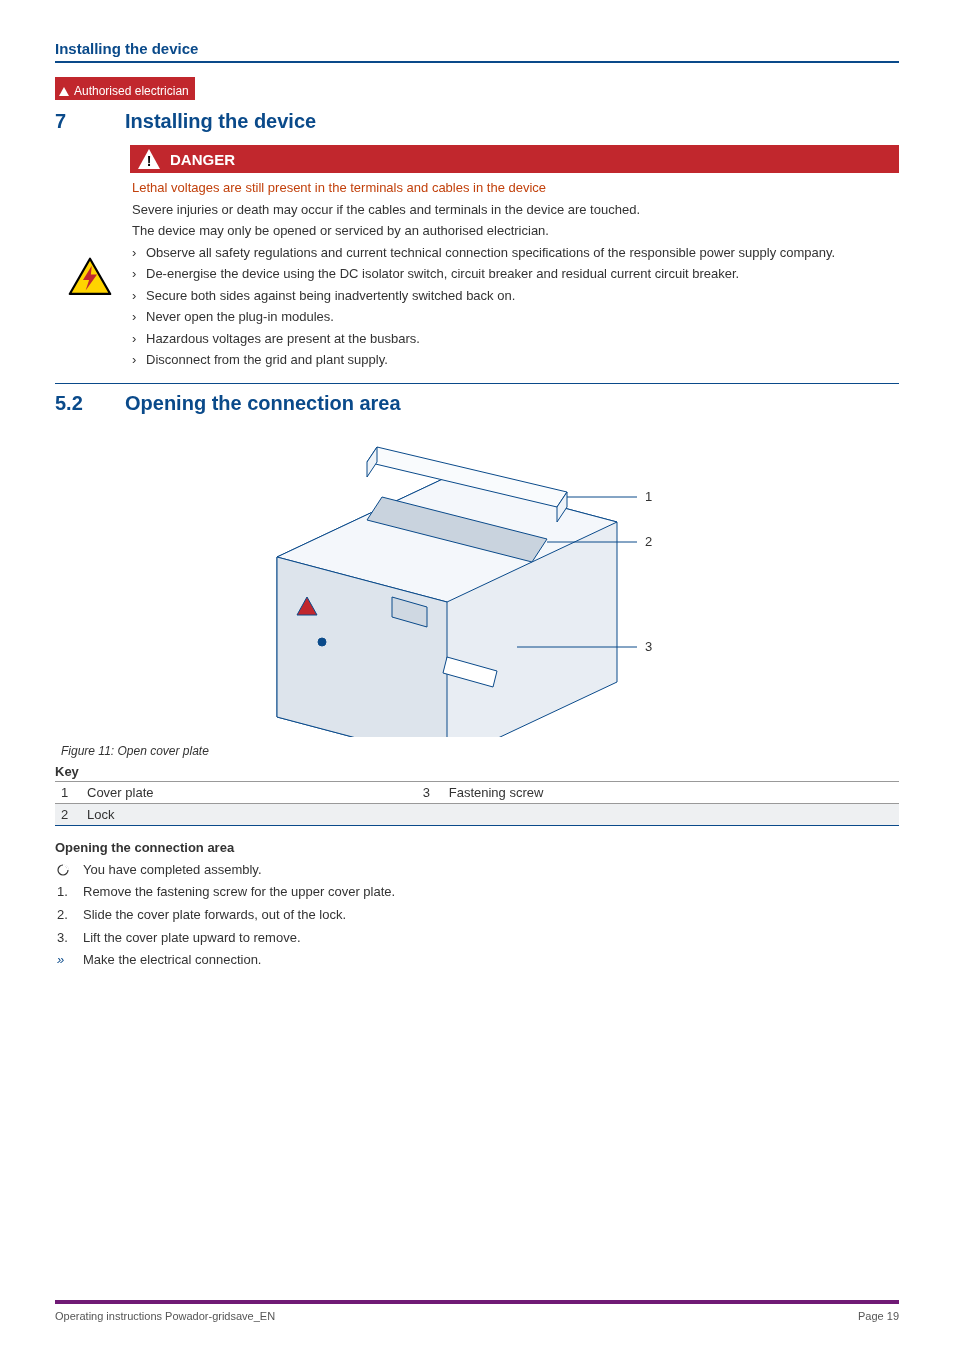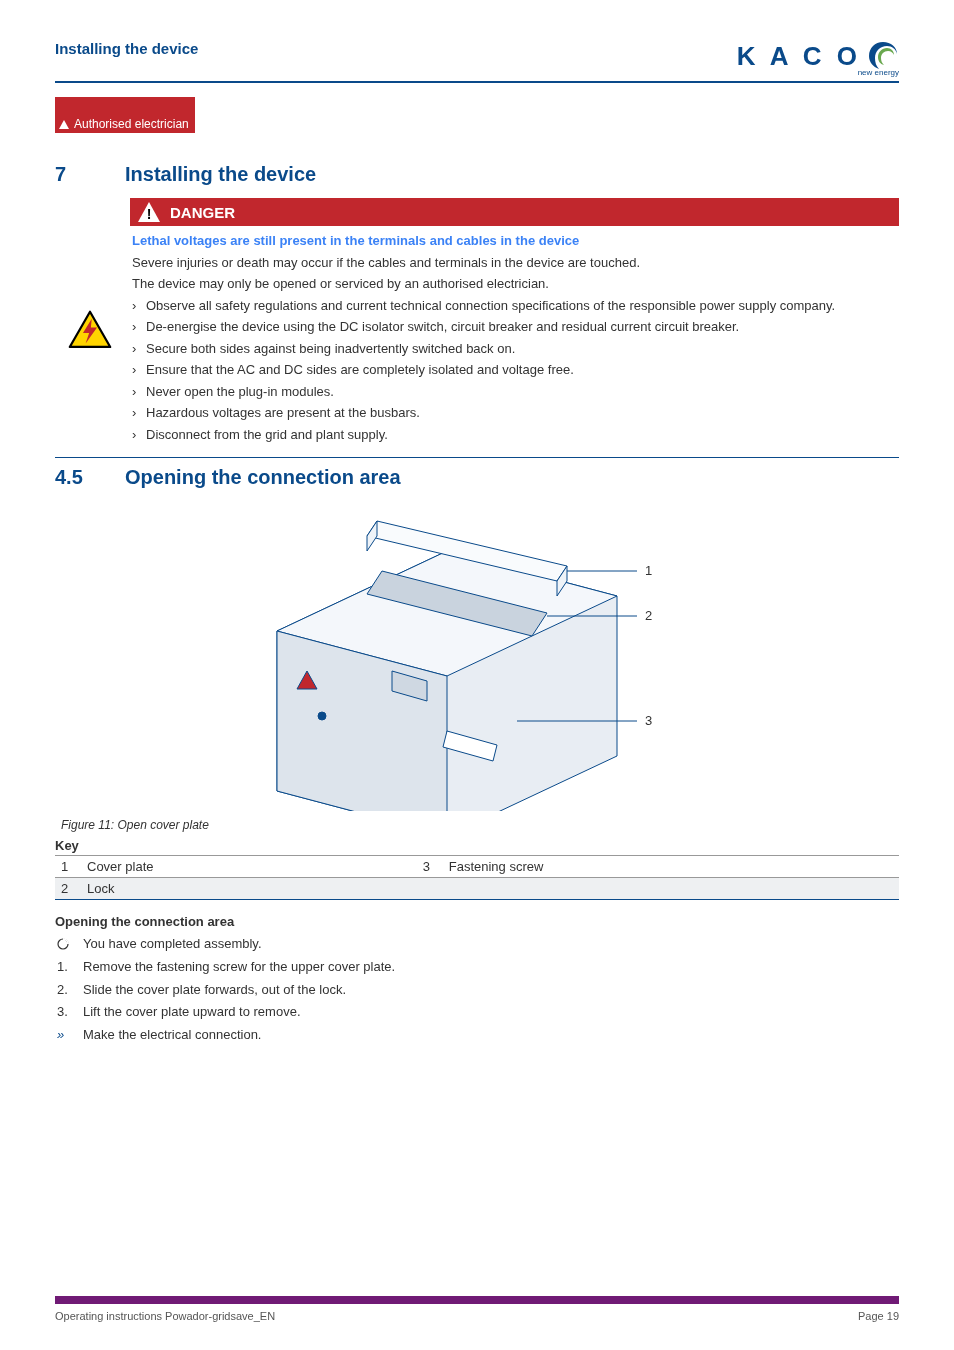--- a/index.html
+++ b/index.html
@@ -40,23 +40,23 @@
     color: #0a4a8a;
     text-align: right;
     margin-top: -4px;
   }
   .auth-badge {
     display: inline-flex;
     align-items: center;
     background: #c1272d;
     color: #fff;
     font-size: 12px;
-    padding: 20px 6px 2px 4px;
+    padding: 7px 6px 2px 4px;
     margin-top: 4px;
-    margin-bottom: 24px;
+    margin-bottom: 4px;
   }
   .auth-badge .tri {
     width: 0; height: 0;
     border-left: 5px solid transparent;
     border-right: 5px solid transparent;
     border-bottom: 9px solid #fff;
     margin-right: 5px;
     position: relative;
   }
   h1.section {
@@ -96,21 +96,21 @@
     padding: 6px 2px 0 2px;
     position: relative;
   }
   .danger-body .hv-icon {
     position: absolute;
     left: -62px;
     top: 84px;
     width: 44px;
   }
   .danger-body p { margin-bottom: 4px; line-height: 1.35; }
-  .danger-body .head1 { color: #3b82f6; font-weight: 700; }
+  .danger-body .head1 { color: #c2410c; font-weight: 400; }
   .danger-body ul { list-style: none; padding: 0; }
   .danger-body ul li {
     position: relative;
     padding-left: 14px;
     margin-bottom: 4px;
     line-height: 1.35;
   }
   .danger-body ul li::before {
     content: "›";
     position: absolute;
@@ -155,45 +155,35 @@
   .proc-list li .mk {
     position: absolute;
     left: 2px;
     top: 0;
   }
   .proc-list li.pre .mk svg { vertical-align: -2px; }
   .proc-list li.end .mk { color: #0a4a8a; font-style: italic; }
   .footer {
     position: absolute;
     left: 55px; right: 55px; bottom: 28px;
-    border-top: 8px solid #701a75;
+    border-top: 4px solid #701a75;
     padding-top: 6px;
     display: flex;
     justify-content: space-between;
     font-size: 11px;
     color: #555;
   }
 </style>
 </head>
 <body>
 
 
 
 <div class="header-row">
   <div class="header-title">Installing the device</div>
-  <div>
-    <div class="logo">
-      <span class="logo-text">K A C O</span>
-      <svg class="logo-swirl" viewBox="0 0 32 32">
-        <path d="M16 2 C8 2 2 8 2 16 C2 22 6 27 12 29 C9 26 8 22 8 18 C8 11 13 6 20 6 C25 6 29 9 30 14 C30 7 24 2 16 2 Z" fill="#0a4a8a"></path>
-        <path d="M20 8 C15 8 11 12 11 17 C11 21 13 24 17 25 C15 23 14 21 14 18 C14 14 17 11 21 11 C24 11 26 13 27 15 C27 11 24 8 20 8 Z" fill="#6aa84f"></path>
-      </svg>
-    </div>
-    <div class="logo-sub">new energy</div>
-  </div>
 </div>
 
 <div class="auth-badge">
   <span class="tri"></span>
   <span>Authorised electrician</span>
 </div>
 
 <h1 class="section">
   <span class="num">7</span><span>Installing the device</span>
 </h1>
@@ -210,31 +200,30 @@
     <polygon points="25,2 48,42 2,42" fill="#ffd400" stroke="#000" stroke-width="2.5" stroke-linejoin="round"></polygon>
     <polygon points="27,10 17,26 24,26 20,38 33,20 26,20" fill="#c1272d"></polygon>
   </svg>
   <p class="head1">Lethal voltages are still present in the terminals and cables in the device</p>
   <p>Severe injuries or death may occur if the cables and terminals in the device are touched.</p>
   <p>The device may only be opened or serviced by an authorised electrician.</p>
   <ul>
     <li>Observe all safety regulations and current technical connection specifications of the responsible power supply company.</li>
     <li>De-energise the device using the DC isolator switch, circuit breaker and residual current circuit breaker.</li>
     <li>Secure both sides against being inadvertently switched back on.</li>
-    <li>Ensure that the AC and DC sides are completely isolated and voltage free.</li>
     <li>Never open the plug-in modules.</li>
     <li>Hazardous voltages are present at the busbars.</li>
     <li>Disconnect from the grid and plant supply.</li>
   </ul>
 </div>
 
 <div class="sub-rule"></div>
 
 <h2 class="subsection">
-  <span class="num">4.5</span><span>Opening the connection area</span>
+  <span class="num">5.2</span><span>Opening the connection area</span>
 </h2>
 
 <div class="figure-wrap">
   <svg width="520" height="310" viewBox="0 0 520 310">
 
     <g stroke="#0a4a8a" stroke-width="1" fill="#f5f7fa" stroke-linejoin="round">
 
       <polygon points="60,290 60,130 230,50 400,95 400,255 230,335" fill="#e8edf3"></polygon>
       <polygon points="60,130 230,50 400,95 230,175" fill="#f4f7fb"></polygon>
       <polygon points="60,130 230,175 230,335 60,290" fill="#dde4ec"></polygon>

